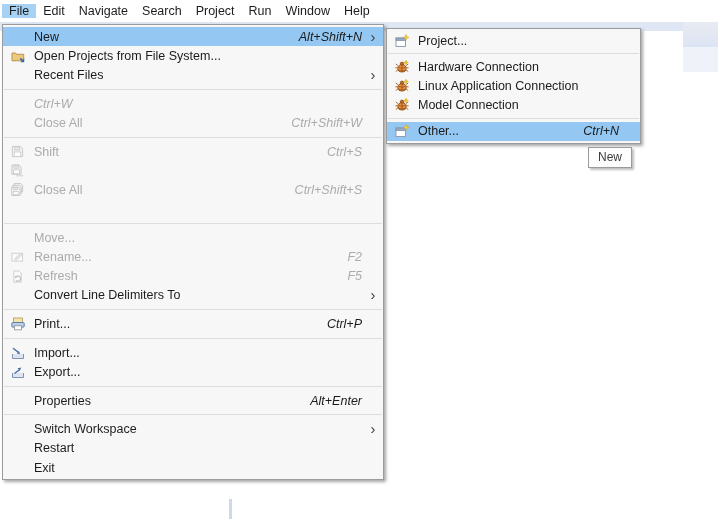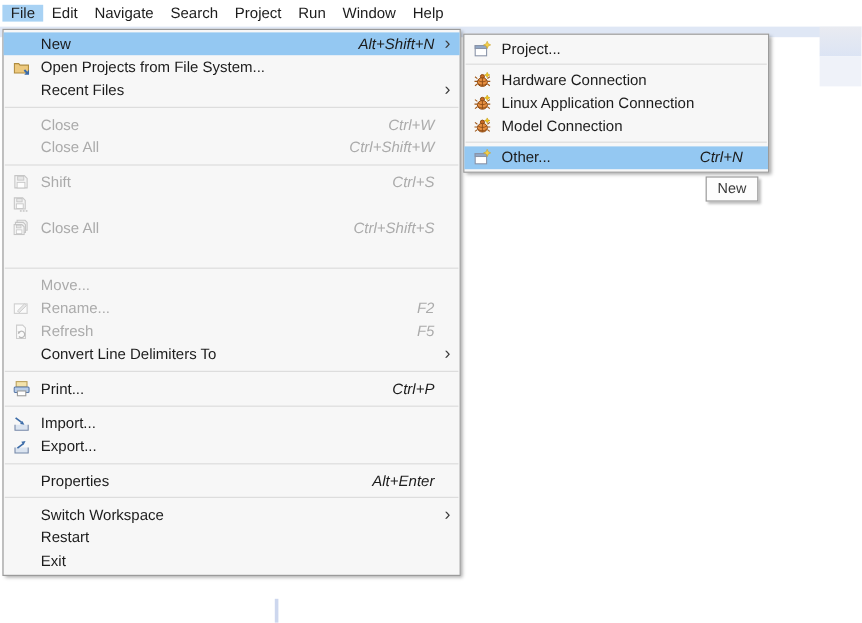--- a/index.html
+++ b/index.html
@@ -120,21 +120,20 @@
     <span class="ic"></span>
     <span class="lbl">Recent Files</span>
     <span class="sc"></span>
     <span class="arr">›</span>
   </div>
 
   <div class="sep"></div>
 
   <div class="mi dis">
     <span class="ic"></span>
-    <span class="lbl">Close</span>
     <span class="sc">Ctrl+W</span>
     <span class="arr"></span>
   </div>
 
   <div class="mi dis">
     <span class="ic"></span>
     <span class="lbl">Close All</span>
     <span class="sc">Ctrl+Shift+W</span>
     <span class="arr"></span>
   </div>

